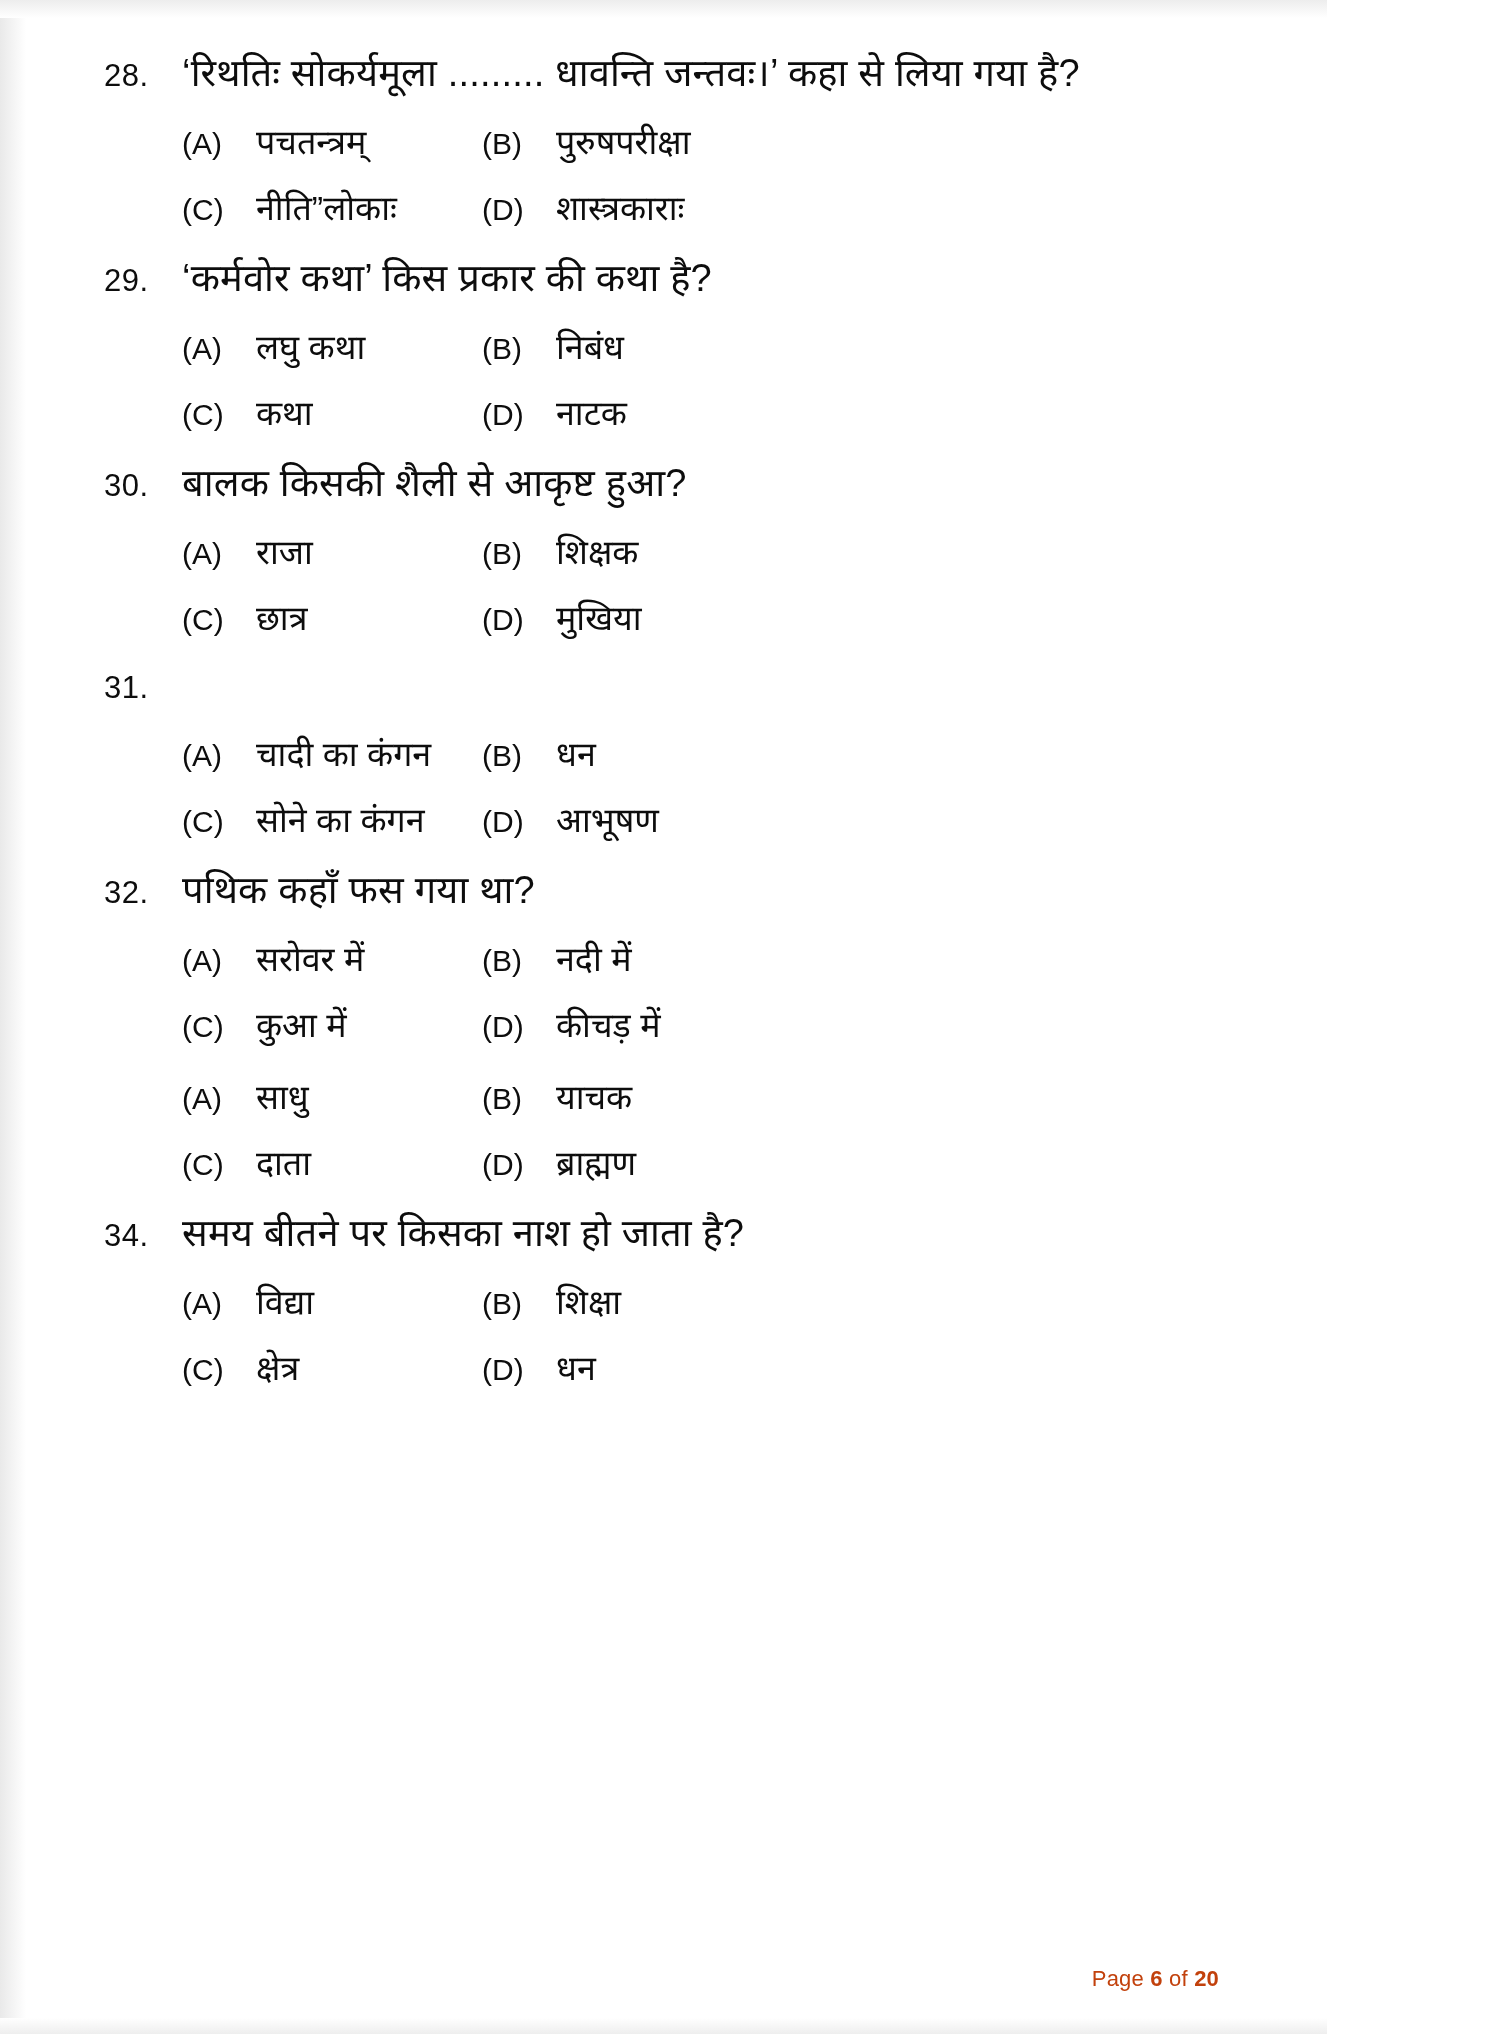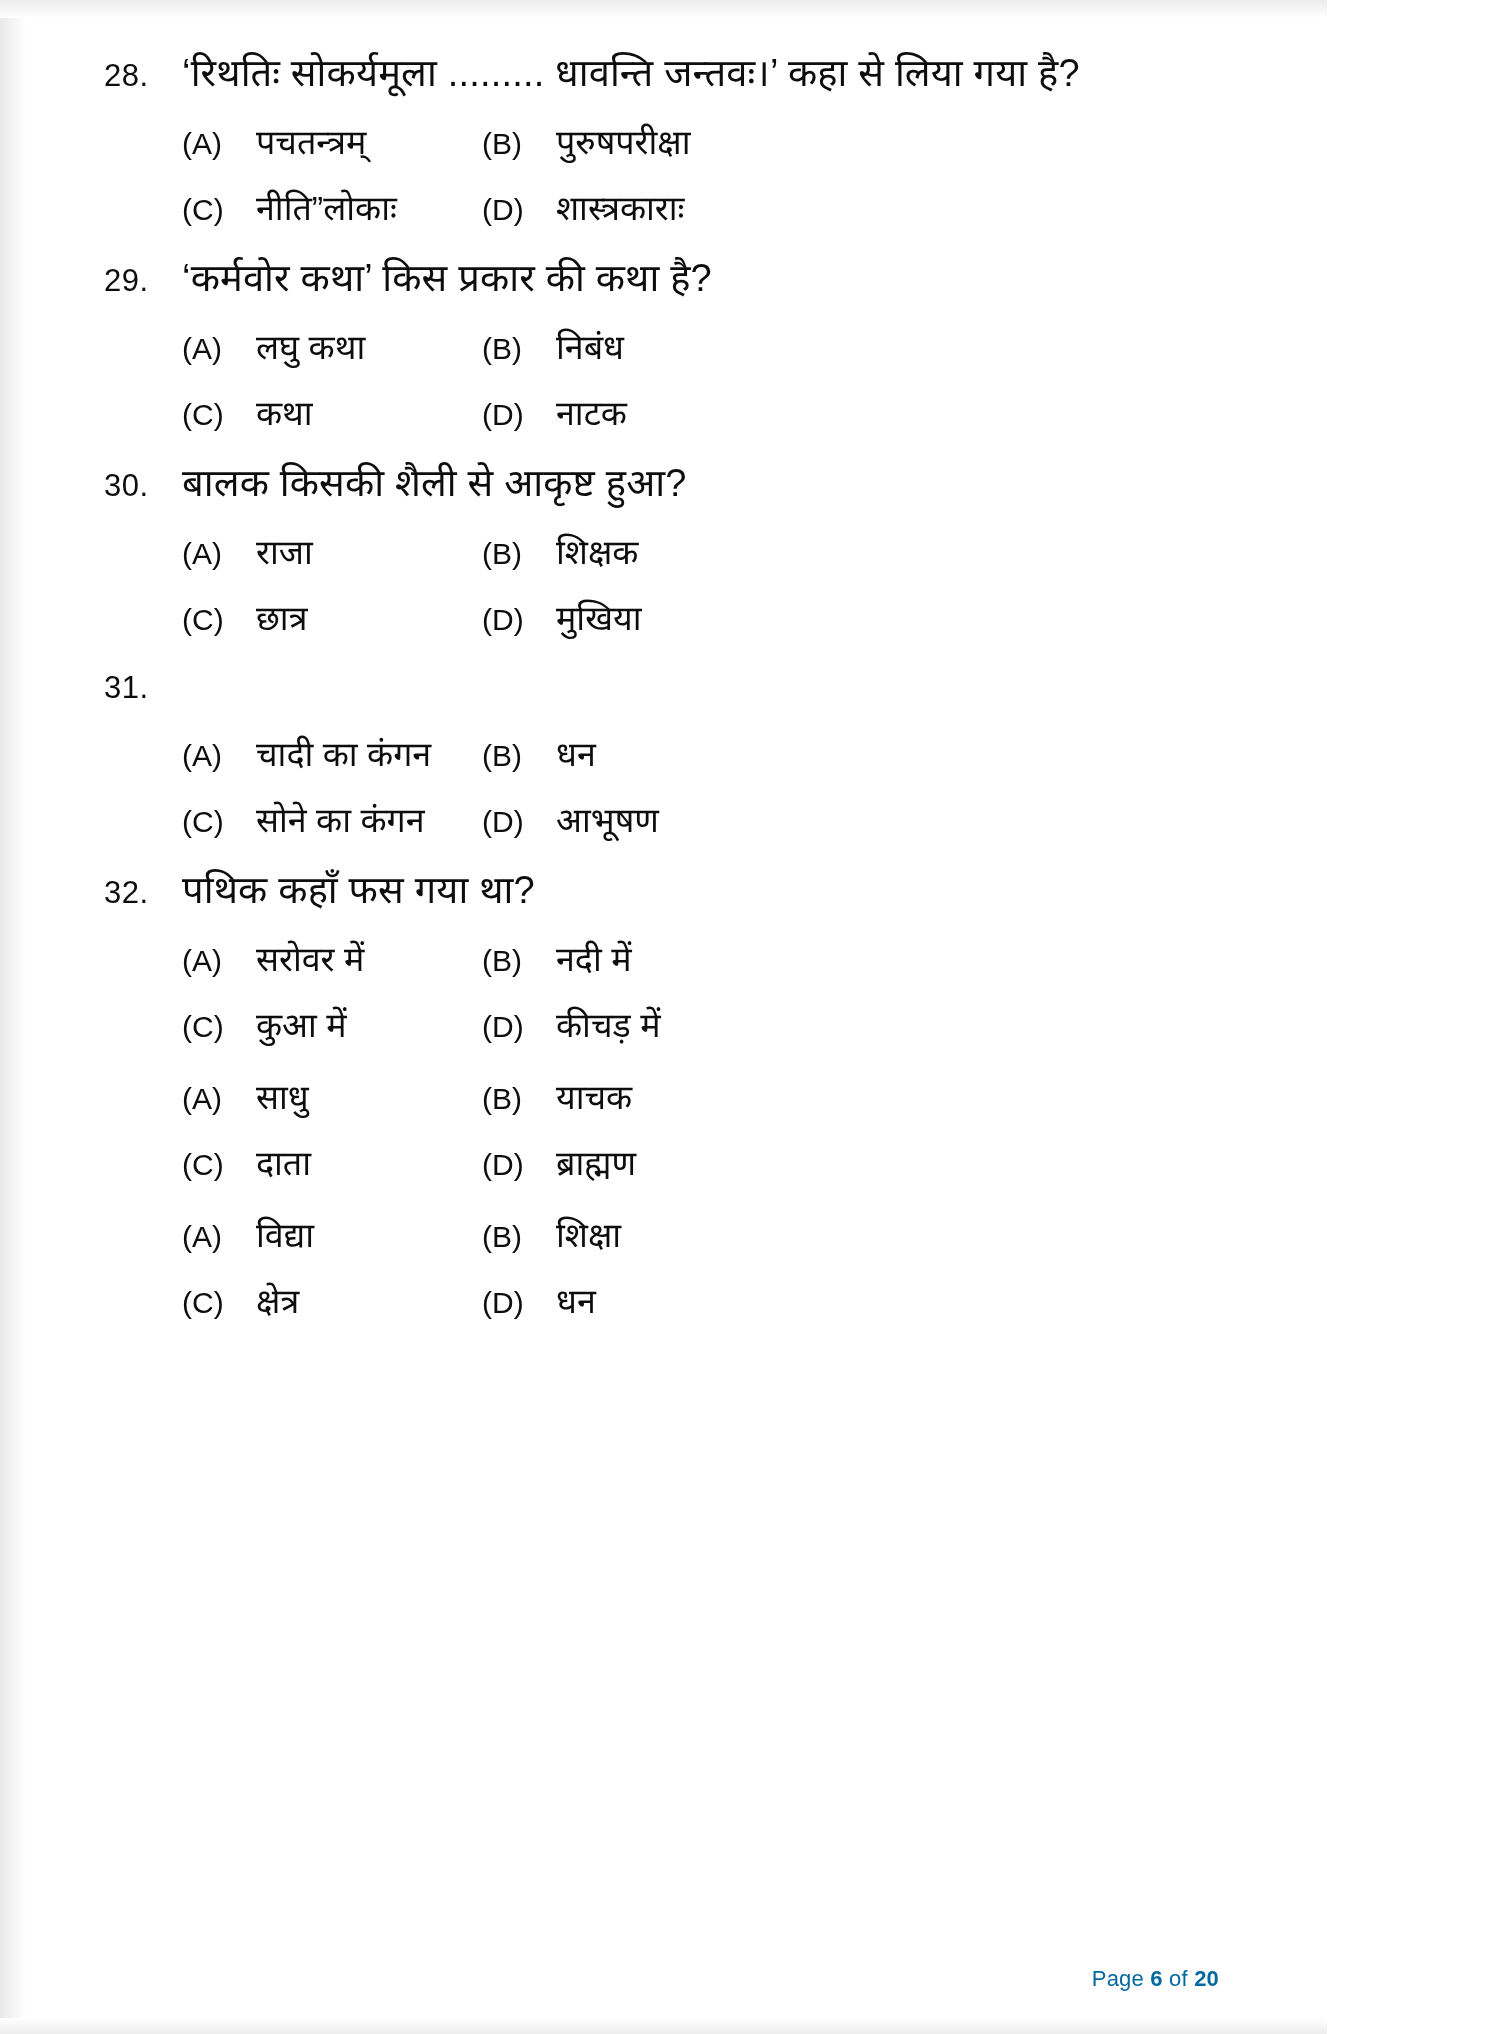--- a/index.html
+++ b/index.html
@@ -97,21 +97,21 @@
     font-size: 34px;
     line-height: 66px;
     white-space: nowrap;
   }
 
   .footer {
     position: absolute;
     right: 108px;
     bottom: 42px;
     font-size: 22px;
-    color: #0369a1;
+    color: #c2410c;
     letter-spacing: 0.2px;
   }
   .footer b { font-weight: bold; }
   .footer .seg { display: inline; }
 </style>
 </head>
 <body>
 
 <div class="page">
   <div class="scan-edge-left"></div>
@@ -271,20 +271,24 @@
           <span class="opt-text">दाता</span>
         </span>
         <span class="opt opt-d">
           <span class="opt-label">(D)</span>
           <span class="opt-text">ब्राह्मण</span>
         </span>
       </div>
     </div>
 
     <div class="question-block">
+      <div class="q-row">
+        <span class="q-num">34.</span>
+        <span class="q-text">समय बीतने पर किसका नाश हो जाता है?</span>
+      </div>
       <div class="opt-row">
         <span class="opt opt-a">
           <span class="opt-label">(A)</span>
           <span class="opt-text">विद्या</span>
         </span>
         <span class="opt opt-b">
           <span class="opt-label">(B)</span>
           <span class="opt-text">शिक्षा</span>
         </span>
       </div>

